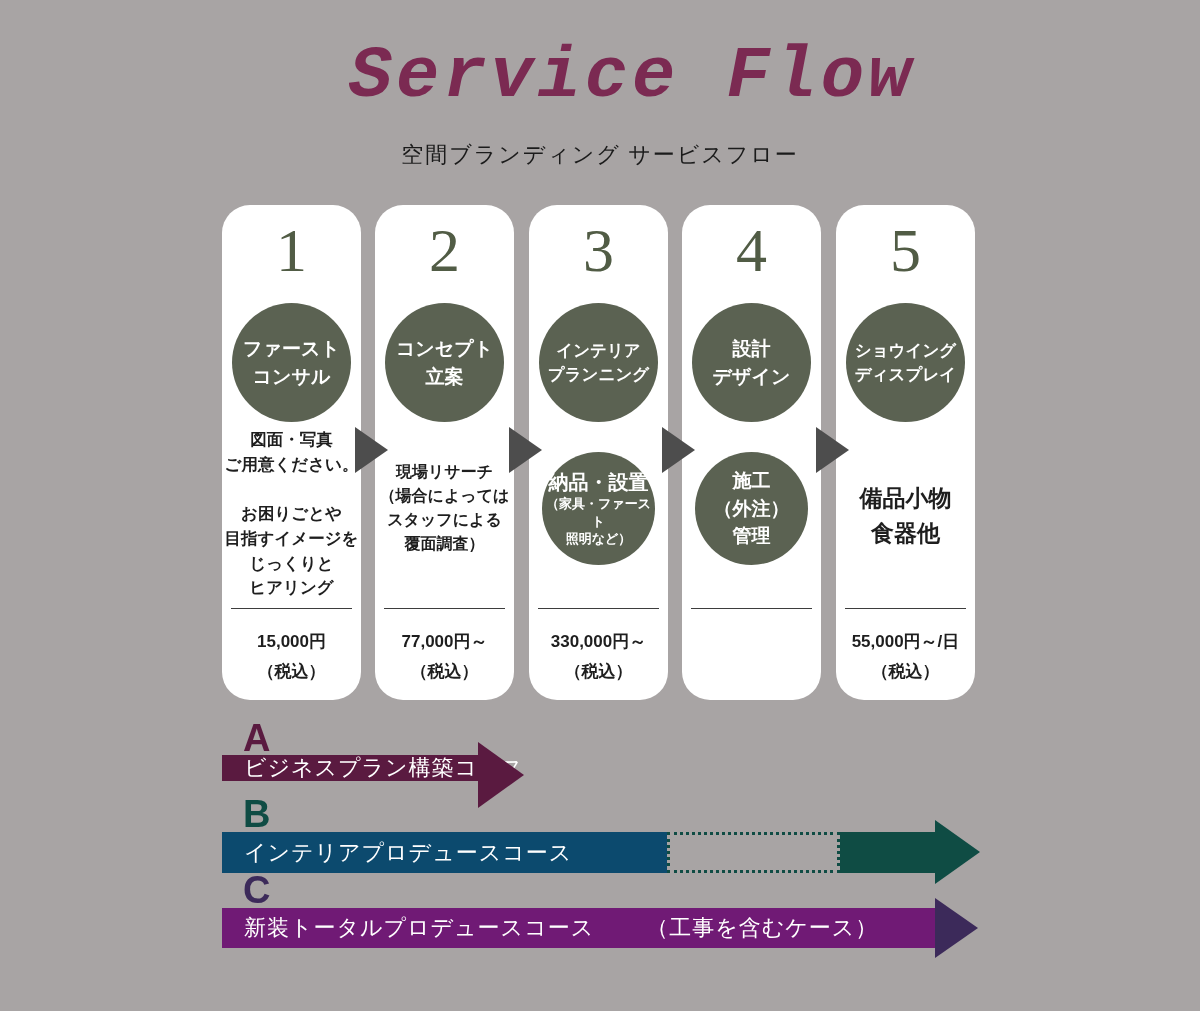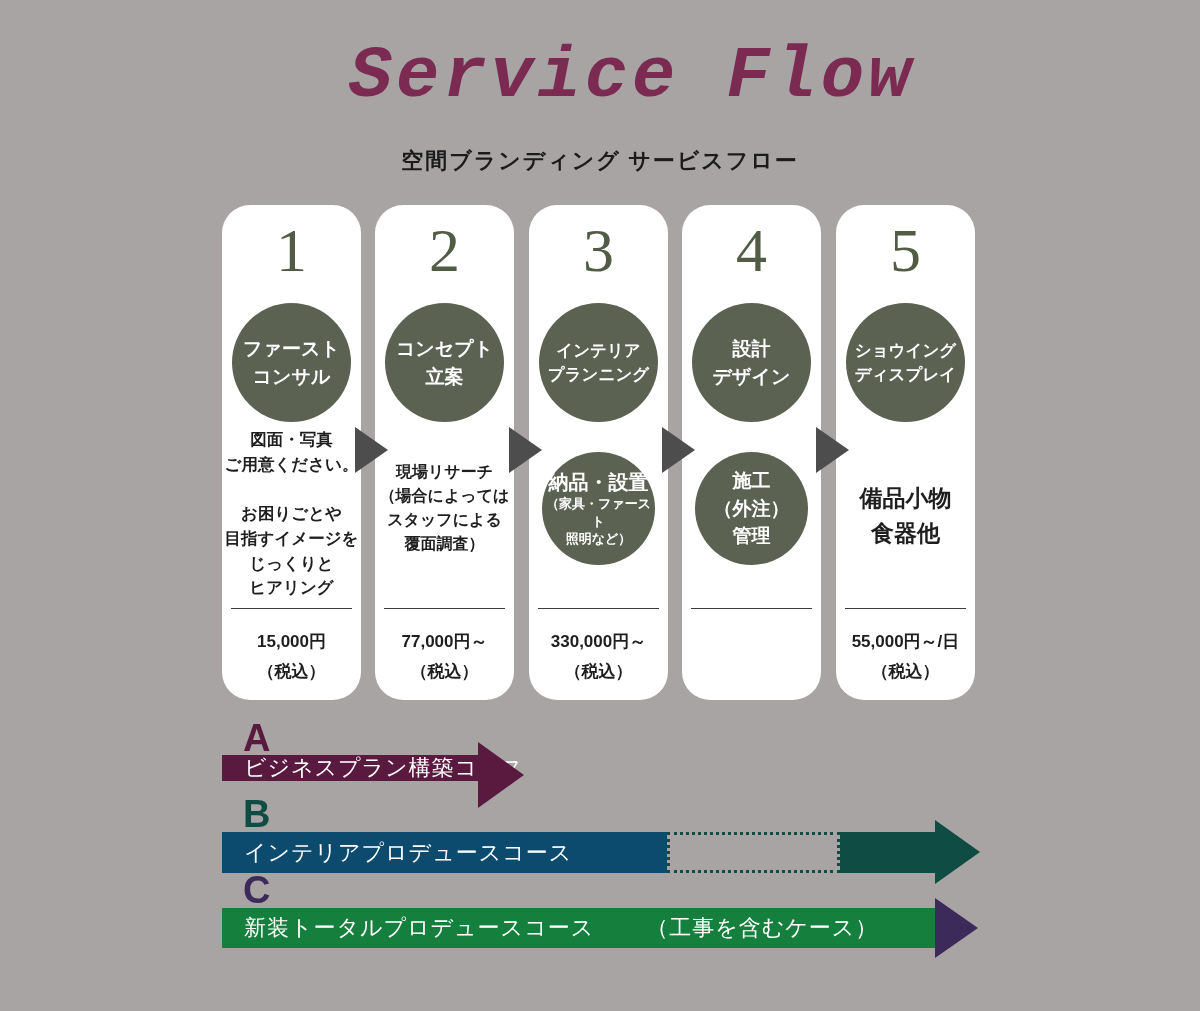--- a/index.html
+++ b/index.html
@@ -15,24 +15,24 @@
   
   .title-script {
     position:absolute; top:38px; left:0; width:100%;
     text-align:center;
     font-family:Liberation Mono, monospace;
     font-style:italic; font-weight:bold;
     font-size:72px; line-height:1.1;
     color:#7b2a52; letter-spacing:4px;margin-left:32px;
   }
   .subtitle {
-    position:absolute; top:146px; left:0; width:100%;
+    position:absolute; top:140px; left:0; width:100%;
     text-align:center;
     font-family:"Liberation Serif", serif;
-    font-weight:bold; font-size:22px; letter-spacing:2px;
+    font-weight:normal; font-size:22px; letter-spacing:2px;
     color:#1b1b1b;
   }
 
   
   .card {
     position:absolute; top:205px; width:139px; height:495px;
     background:#ffffff; border-radius:28px;
   }
   .card-1{left:222px;} .card-2{left:375px;} .card-3{left:529px;}
   .card-4{left:682px;} .card-5{left:836px;}
@@ -111,21 +111,21 @@
   .head-a { left:478px; top:742px; border-top-width:33px; border-bottom-width:33px;
             border-left-width:46px; border-left-color:#5a1a40; }
   
   .bar-b1 { left:222px; top:832px; width:445px; height:41px; background:#0c4a6e; }
   .bar-gap{ position:absolute; left:667px; top:832px; width:173px; height:41px;
             border:3px dotted #0f4c44; background:transparent; }
   .bar-b2 { position:absolute; left:840px; top:832px; width:95px; height:41px; background:#0f4c44; }
   .head-b { left:935px; top:820px; border-top-width:32px; border-bottom-width:32px;
             border-left-width:45px; border-left-color:#0f4c44; }
   
-  .bar-c  { left:222px; top:908px; width:713px; height:40px; background:#15803d; }
+  .bar-c  { left:222px; top:908px; width:713px; height:40px; background:#701a75; }
   .head-c { left:935px; top:898px; border-top-width:30px; border-bottom-width:30px;
             border-left-width:43px; border-left-color:#3c2a5a; }
   .bar-note { margin-left:52px; white-space:nowrap; }
 </style>
 </head>
 <body>
 
 <div class="title-script">Service Flow</div>
 <div class="subtitle">空間ブランディング サービスフロー</div>
 

